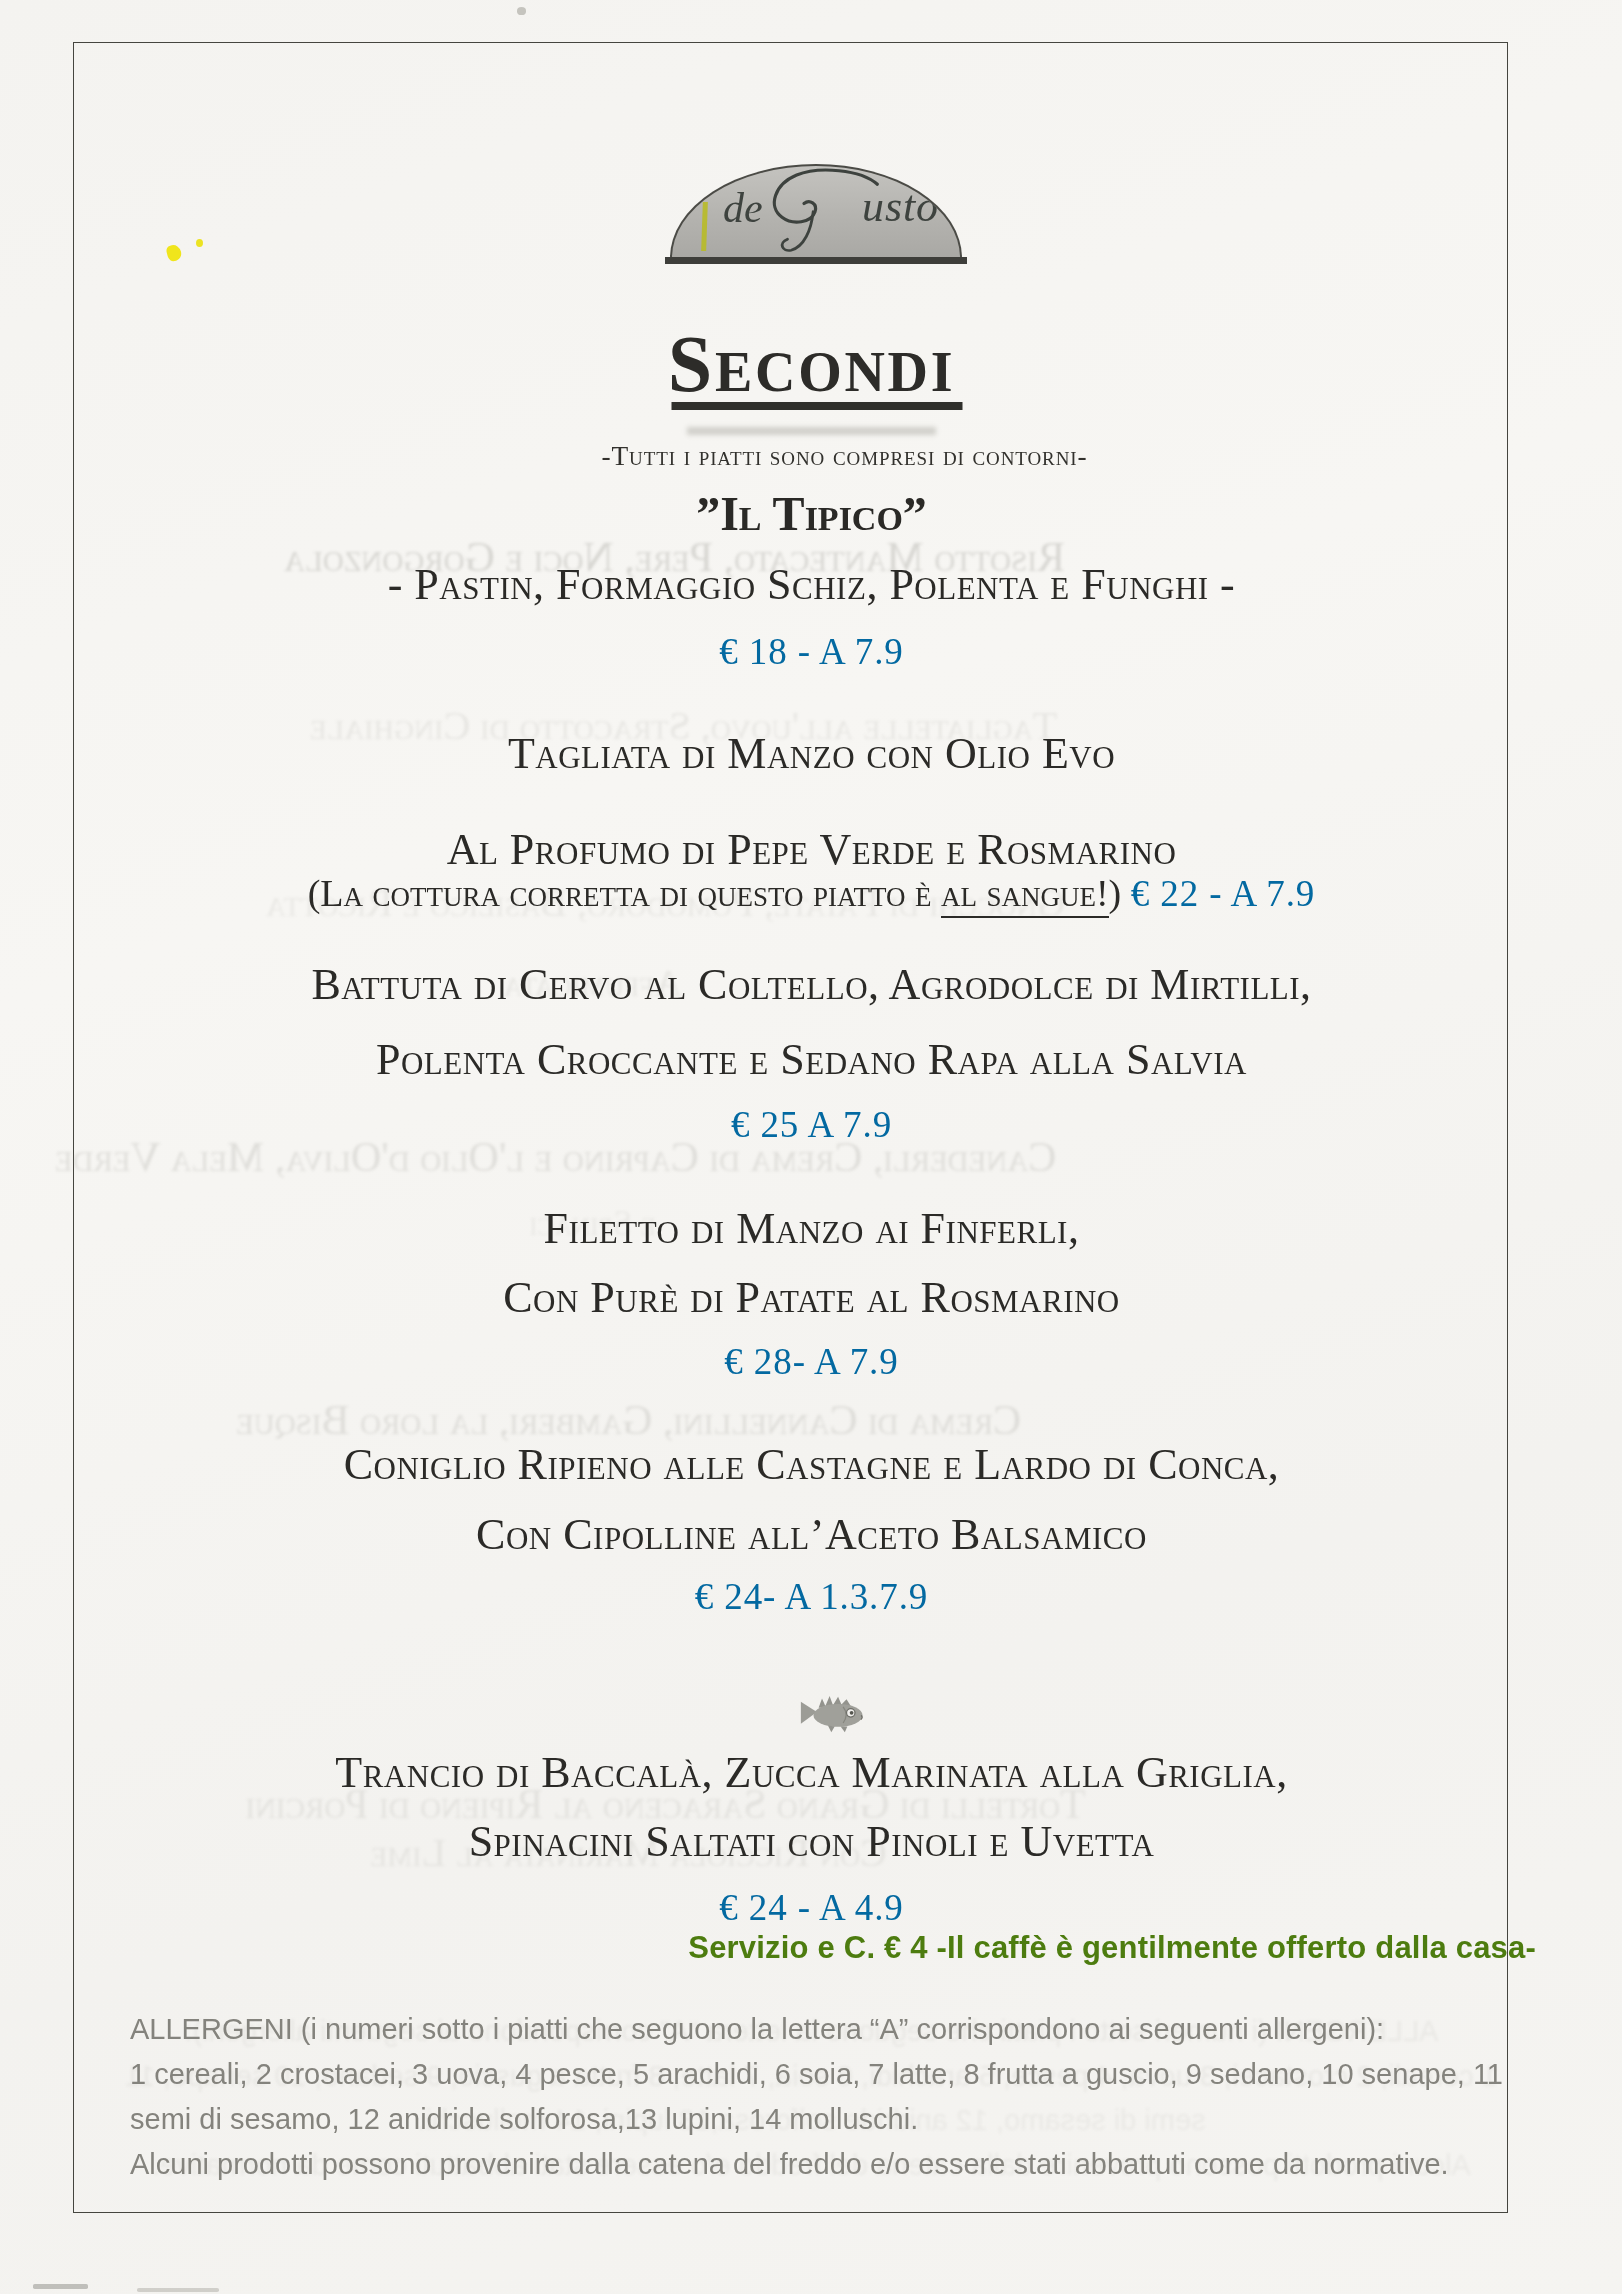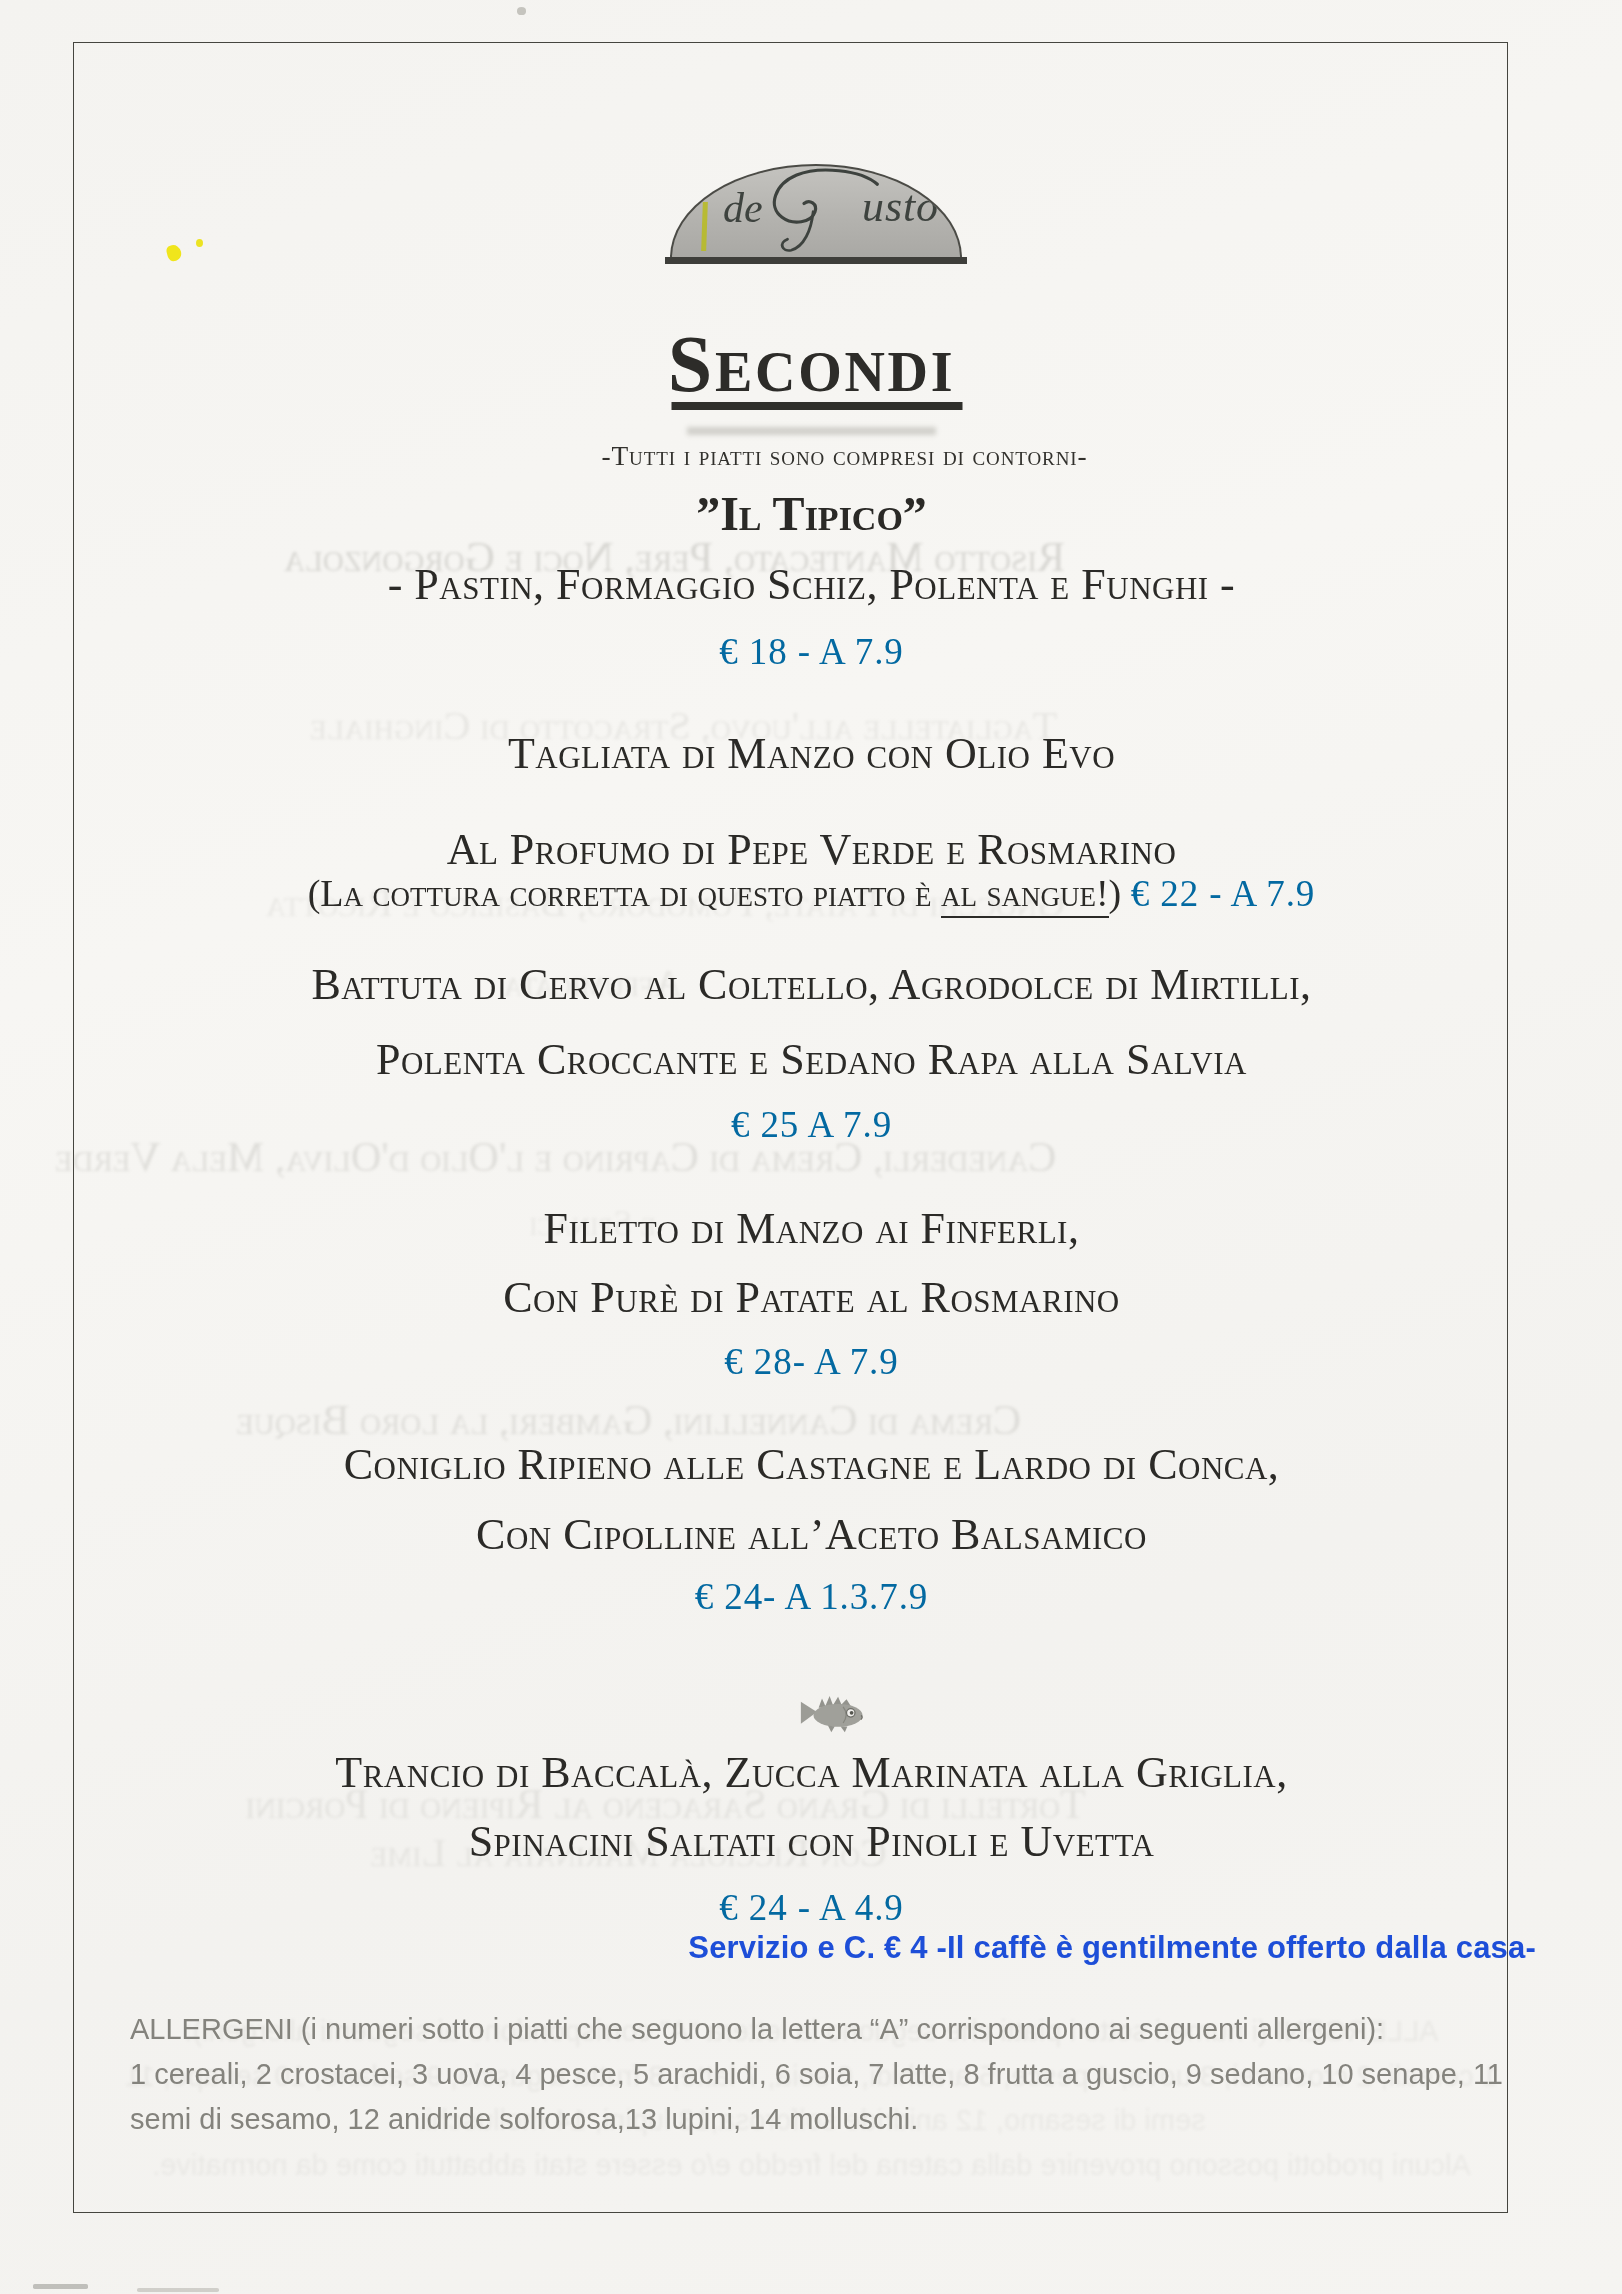--- a/index.html
+++ b/index.html
@@ -19,21 +19,21 @@
   .rule{width:291px;height:8.2px;margin:0 auto;background:#30302c;transform:translateX(5.5px);}
   .smudge{position:absolute;left:0;width:1623px;top:427px;}
   .smudge b{display:block;width:249px;height:8.2px;margin:0 auto;background:#b2b1aa;filter:blur(2.7px);opacity:.55;}
   .subtitle{font-size:27.4px;letter-spacing:0.9px;color:#32312d;margin-left:33px;}
   .tipico{font-size:48px;font-weight:bold;color:#2a2926;}
   .dish{font-size:44px;letter-spacing:0.5px;color:#2b2a27;}
   .price{font-size:37px;letter-spacing:0.9px;color:#0369a1;}
   .note{font-size:38px;color:#2b2a27;}
   .note .u{border-bottom:2.7px solid #2b2a27;padding-bottom:1.8px;}
   .servizio{position:absolute;right:87px;top:1930px;font-size:31px;font-weight:bold;
-    font-family:"Liberation Sans","DejaVu Sans",sans-serif;color:#1d4ed8;letter-spacing:0.2px;white-space:nowrap;}
+    font-family:"Liberation Sans","DejaVu Sans",sans-serif;color:#4d7c0f;letter-spacing:0.2px;white-space:nowrap;}
   .allergens{position:absolute;left:130px;top:2007px;width:1385px;
     font-family:"Liberation Sans","DejaVu Sans",sans-serif;font-size:29px;line-height:45px;color:#84837d;}
   .allergens div{white-space:nowrap;}
   
   .logo{position:absolute;left:670px;top:164px;width:292px;height:102px;}
   .dome{position:relative;width:292px;height:94px;overflow:hidden;
     border:2.7px solid #4b4b46;border-bottom:none;box-sizing:border-box;
     border-radius:146px 146px 0 0 / 94px 94px 0 0;
     background:linear-gradient(180deg,#c4c3bf 0%,#b4b3af 55%,#a9a8a4 100%);}
   .logo-base{position:relative;left:-4.6px;width:302px;height:6.4px;background:#3e3e3a;margin-top:-0.9px;}
@@ -141,14 +141,15 @@
 <div class="line dish sc" style="top:1747px">Trancio di Baccalà, Zucca Marinata alla Griglia,</div>
 <div class="line dish sc" style="top:1816px">Spinacini Saltati con Pinoli e Uvetta</div>
 <div class="line price" style="top:1886px">€ 24 - A 4.9</div>
 
 <div class="servizio">Servizio e C. € 4 -Il caffè è gentilmente offerto dalla casa-</div>
 
 <div class="allergens">
   <div>ALLERGENI (i numeri sotto i piatti che seguono la lettera “A” corrispondono ai seguenti allergeni):</div>
   <div>1 cereali, 2 crostacei, 3 uova, 4 pesce, 5 arachidi, 6 soia, 7 latte, 8 frutta a guscio, 9 sedano, 10 senape, 11</div>
   <div>semi di sesamo, 12 anidride solforosa,13 lupini, 14 molluschi.</div>
+  <div>Alcuni prodotti possono provenire dalla catena del freddo e/o essere stati abbattuti come da normative.</div>
 </div>
 
 
 </body></html>

